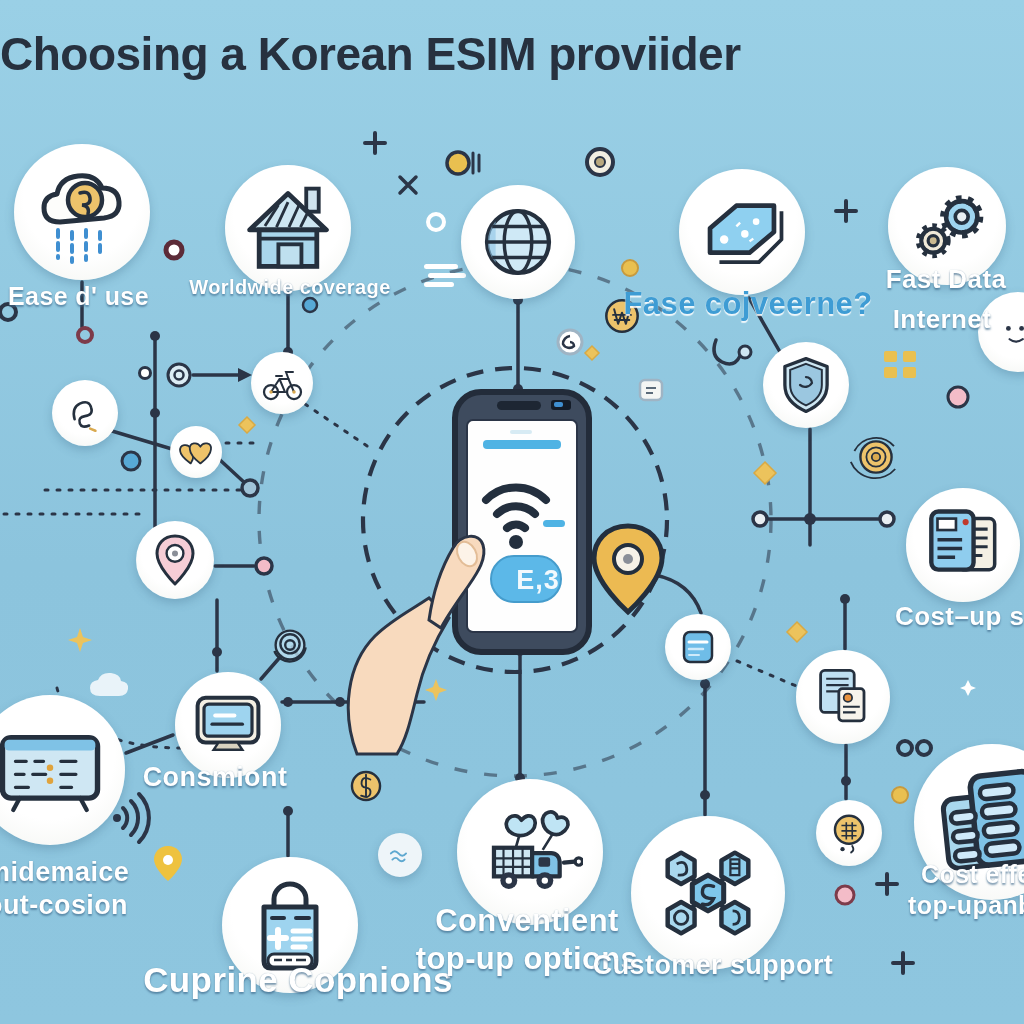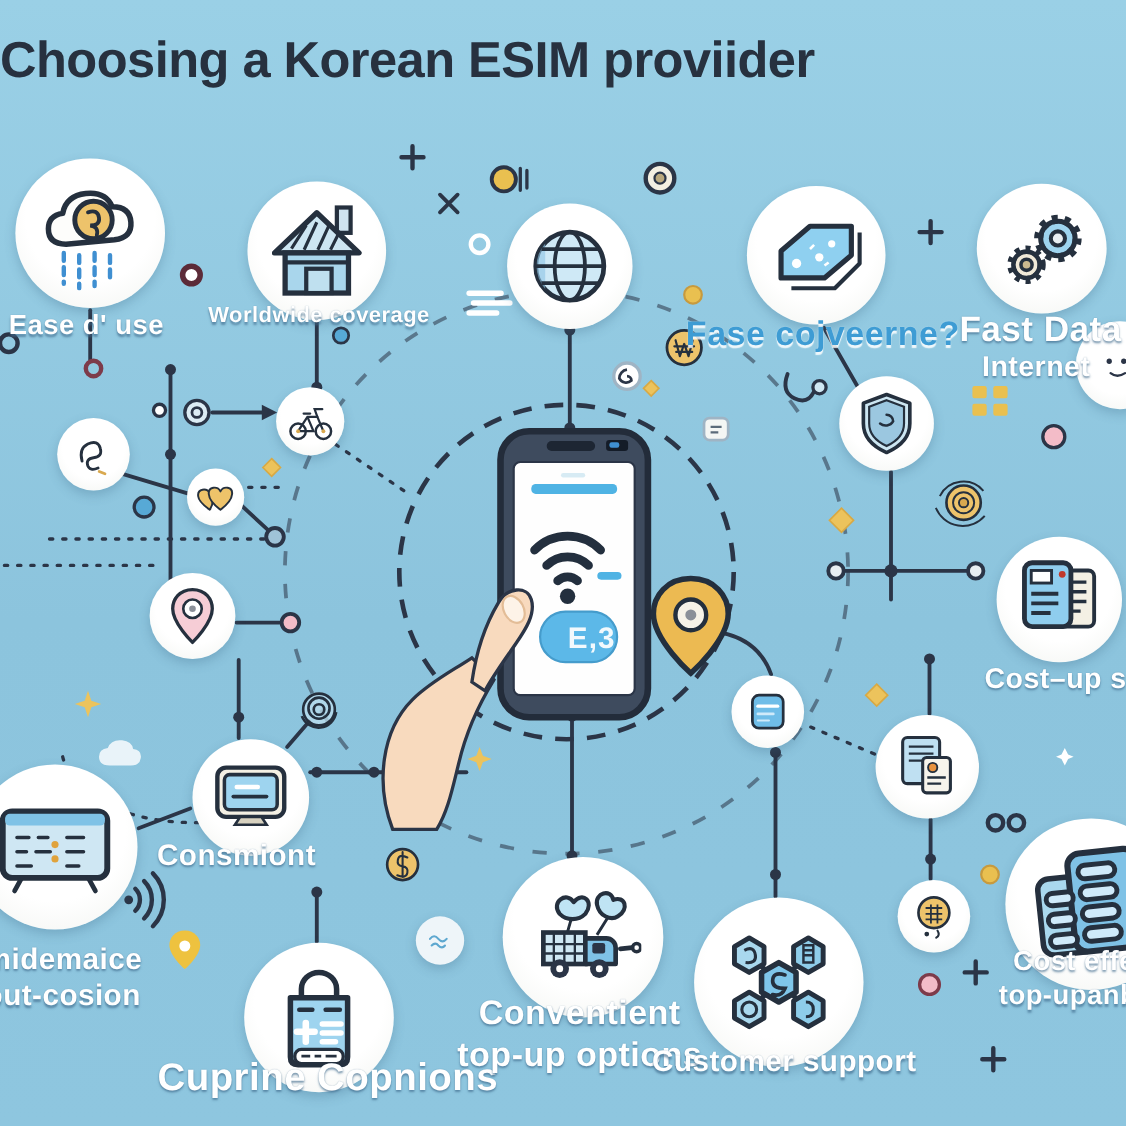--- a/index.html
+++ b/index.html
@@ -498,22 +498,22 @@
         <circle cx="283" cy="179" r="14" fill="#f6f2e8" stroke="#232f3e" stroke-width="4"></circle>
         <circle cx="283" cy="179" r="5" fill="#8a8f98"></circle>
       </g>
     </svg>
     <div class="pill-label" style="left:148px;top:185px;width:90px;font-size:27px">E,3</div>
   </div>
 
   <div class="lbl" style="left:8px;top:282px;font-size:25px">Ease d' use</div>
   <div class="lbl ctr" style="left:290px;top:276px;font-size:20px">Worldwide coverage</div>
   <div class="lbl ctr blue" style="left:748px;top:286px;font-size:31px">Fase cojveerne?</div>
-  <div class="lbl ctr" style="left:946px;top:281px;font-size:32px">Fast Data</div>
-  <div class="lbl ctr" style="left:942px;top:318px;font-size:26px">Internet</div>
+  <div class="lbl ctr" style="left:946px;top:264px;font-size:26px">Fast Data</div>
+  <div class="lbl ctr" style="left:942px;top:304px;font-size:26px">Internet</div>
   <div class="lbl ctr" style="left:215px;top:762px;font-size:27px">Consmiont</div>
   <div class="lbl" style="left:-14px;top:857px;font-size:27px">midemaice</div>
   <div class="lbl" style="left:-14px;top:890px;font-size:27px">out-cosion</div>
   <div class="lbl ctr" style="left:298px;top:960px;font-size:35px">Cuprine Copnions</div>
   <div class="lbl ctr" style="left:527px;top:903px;font-size:31px">Conventient</div>
   <div class="lbl ctr" style="left:527px;top:941px;font-size:31px">top-up options</div>
   <div class="lbl ctr" style="left:713px;top:950px;font-size:27px">Customer support</div>
   <div class="lbl" style="left:895px;top:601px;font-size:26px">Cost–up sppie</div>
   <div class="lbl" style="left:921px;top:860px;font-size:25px">Cost effec</div>
   <div class="lbl" style="left:908px;top:891px;font-size:25px">top-upanb</div>

